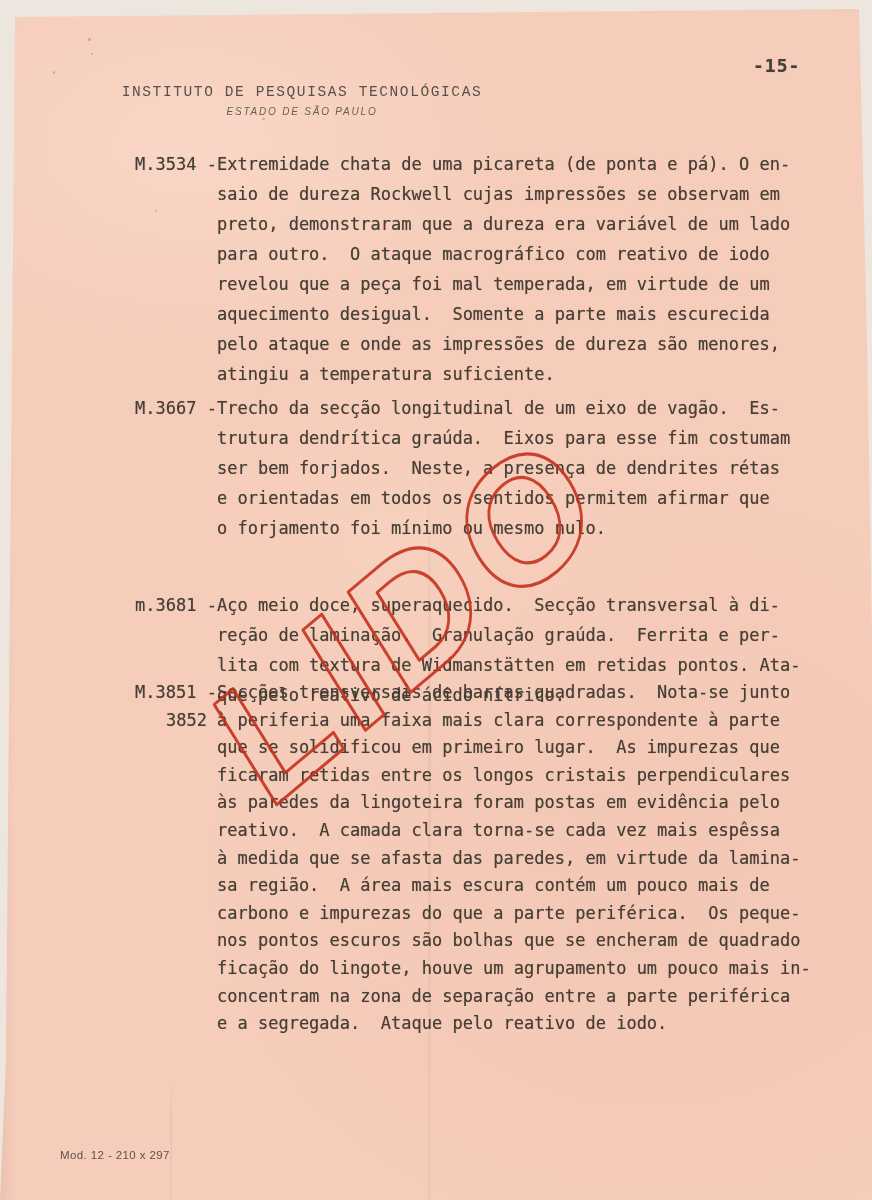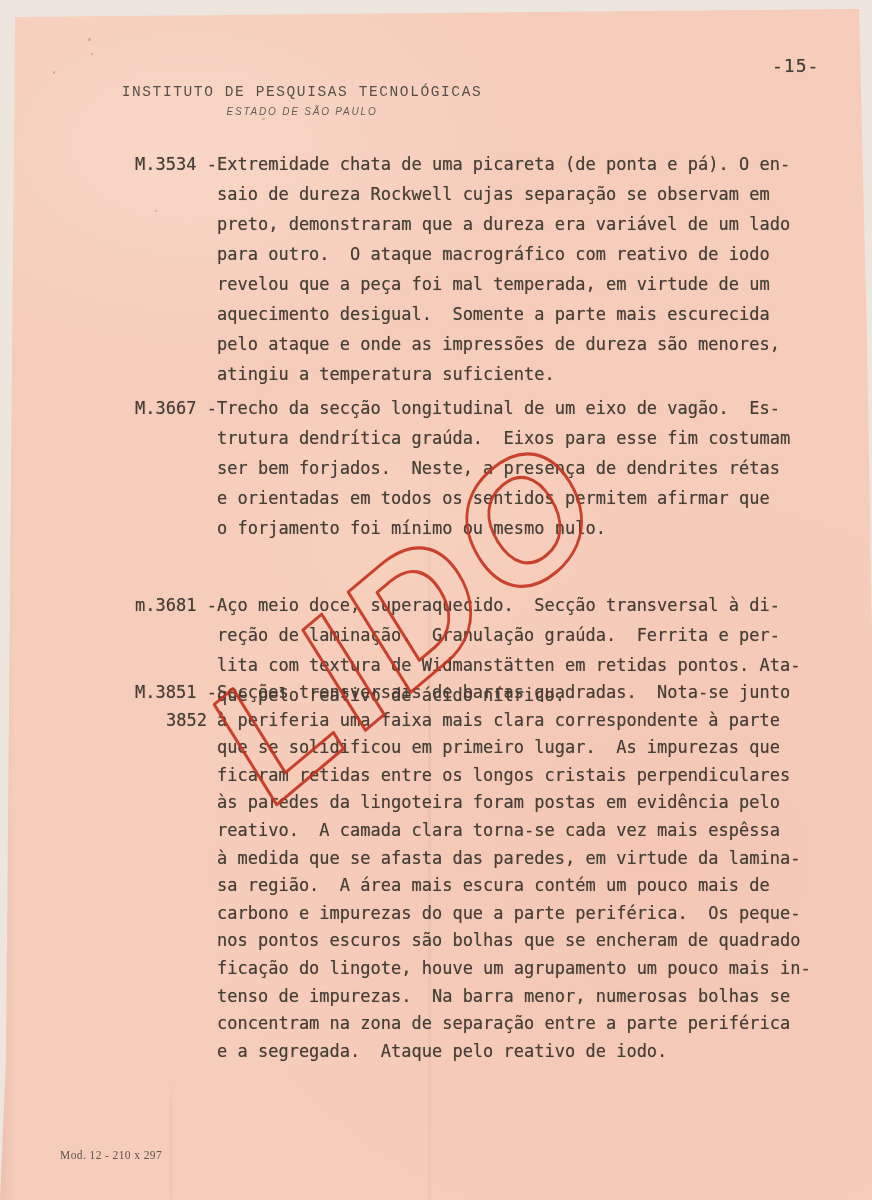--- a/index.html
+++ b/index.html
@@ -22,41 +22,41 @@
   }
   .speck{position:absolute;border-radius:50%;background:rgba(150,92,70,.38);}
   .crease{position:absolute;background:linear-gradient(180deg,rgba(120,78,58,0),rgba(120,78,58,.07) 30%,rgba(120,78,58,.05));}
   
   .letterhead{position:absolute;left:118px;top:84px;width:368px;text-align:center;color:#57514a;}
   .lh1{font-size:14.5px;letter-spacing:1.6px;white-space:nowrap;font-family:Liberation Mono, monospace;}
   .lh2{font-size:10px;letter-spacing:1.8px;margin-top:6px;color:#655e55;font-style:italic;}
   
   .tw{font-family:"DejaVu Sans Mono","Liberation Mono",monospace;color:#453f36;
       text-shadow:0 0 .7px rgba(62,52,40,.55);}
-  .page-number{position:absolute;left:772px;top:55px;font-size:18px;font-weight:normal;letter-spacing:1px;}
+  .page-number{position:absolute;left:753px;top:55px;font-size:18px;font-weight:bold;letter-spacing:1px;}
   .paragraphs{position:absolute;left:0;top:0;width:872px;height:1200px;}
   .para{position:absolute;left:135px;width:690px;display:flex;font-size:17px;}
   .para-label{width:82px;flex-shrink:0;}
   .para-label .line{line-height:30px;white-space:pre;}
   .para-label .line + .line{padding-left:31px;}
   .para-body{flex:1;}
   .para-body .line{line-height:30px;white-space:pre;}
   .para-1{top:149px;}
   .para-2{top:393px;}
   .para-3{top:570px;margin-top:20px;}
   .para-4{top:679px;}
   .para-4 .line{line-height:27.6px;}
   
   .stamp-svg{position:absolute;left:0;top:0;width:872px;height:1200px;pointer-events:none;opacity:.9;}
   .stamp-svg text{
     font-family:"Liberation Sans",sans-serif;font-weight:bold;font-size:170px;
     letter-spacing:12px;fill:none;stroke-width:3px;stroke-linejoin:round;
   }
   
-  .footer{position:absolute;left:60px;top:1149px;font-size:11.5px;color:#5b544a;letter-spacing:.4px;font-family:Liberation Serif, serif;}
+  .footer{position:absolute;left:60px;top:1149px;font-size:11.5px;color:#5b544a;letter-spacing:.4px;}
 </style>
 </head>
 <body>
 
 <div class="paper"></div>
 
 <div class="speck" style="left:88px;top:38px;width:3px;height:3px;"></div>
 <div class="speck" style="left:91px;top:53px;width:2px;height:2px;"></div>
 <div class="speck" style="left:53px;top:71px;width:2px;height:3px;"></div>
 <div class="speck" style="left:262px;top:118px;width:3px;height:2px;"></div>
@@ -71,21 +71,21 @@
 
 <div class="tw page-number">-15-</div>
 
 <div class="paragraphs tw">
   <div class="para para-1">
       <div class="para-label">
         <div class="line">M.3534 -</div>
       </div>
       <div class="para-body">
         <div class="line">Extremidade chata de uma picareta (de ponta e pá). O en-</div>
-        <div class="line">saio de dureza Rockwell cujas separação se observam em</div>
+        <div class="line">saio de dureza Rockwell cujas impressões se observam em</div>
         <div class="line">preto, demonstraram que a dureza era variável de um lado</div>
         <div class="line">para outro.  O ataque macrográfico com reativo de iodo</div>
         <div class="line">revelou que a peça foi mal temperada, em virtude de um</div>
         <div class="line">aquecimento desigual.  Somente a parte mais escurecida</div>
         <div class="line">pelo ataque e onde as impressões de dureza são menores,</div>
         <div class="line">atingiu a temperatura suficiente.</div>
       </div>
     </div>
   <div class="para para-2">
       <div class="para-label">
@@ -120,21 +120,20 @@
         <div class="line">à periferia uma faixa mais clara correspondente à parte</div>
         <div class="line">que se solidificou em primeiro lugar.  As impurezas que</div>
         <div class="line">ficaram retidas entre os longos cristais perpendiculares</div>
         <div class="line">às paredes da lingoteira foram postas em evidência pelo</div>
         <div class="line">reativo.  A camada clara torna-se cada vez mais espêssa</div>
         <div class="line">à medida que se afasta das paredes, em virtude da lamina-</div>
         <div class="line">sa região.  A área mais escura contém um pouco mais de</div>
         <div class="line">carbono e impurezas do que a parte periférica.  Os peque-</div>
         <div class="line">nos pontos escuros são bolhas que se encheram de quadrado</div>
         <div class="line">ficação do lingote, houve um agrupamento um pouco mais in-</div>
-        <div class="line">tenso de impurezas.  Na barra menor, numerosas bolhas se</div>
         <div class="line">concentram na zona de separação entre a parte periférica</div>
         <div class="line">e a segregada.  Ataque pelo reativo de iodo.</div>
       </div>
     </div>
 </div>
 
 <svg class="stamp-svg" viewBox="0 0 872 1200">
   <text transform="translate(268,812) rotate(-40) skewX(-8)" stroke="#c5331f">LIDO</text>
 </svg>
 

